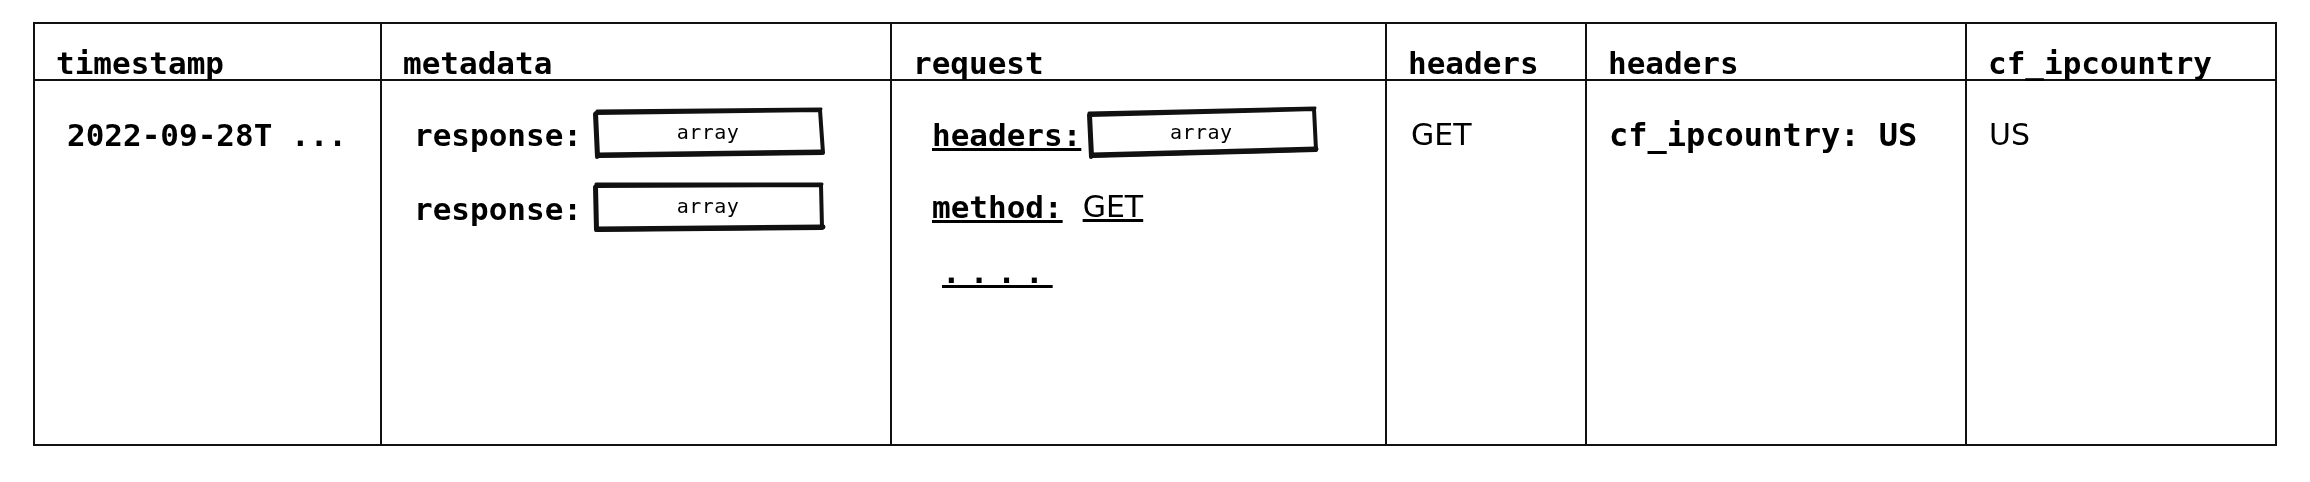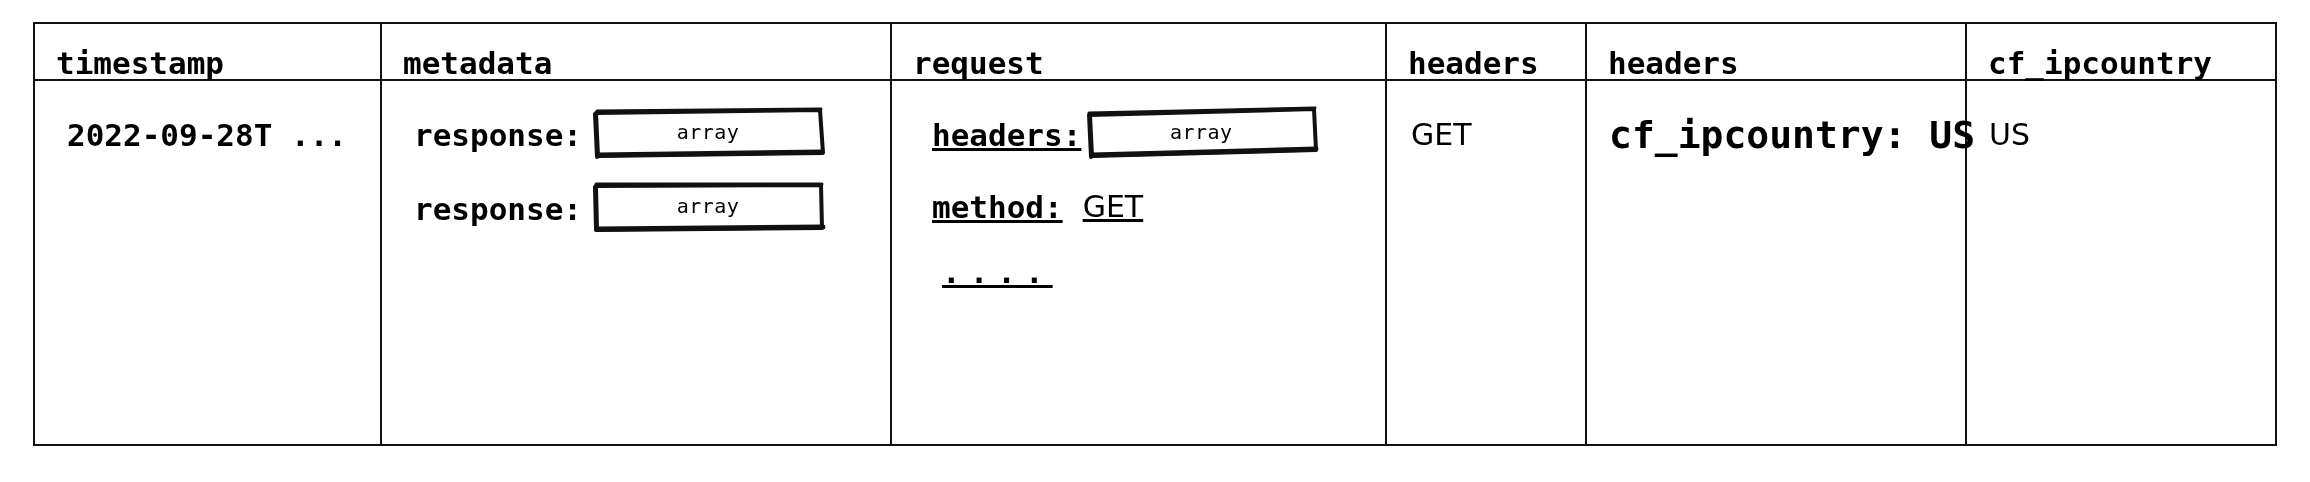--- a/index.html
+++ b/index.html
@@ -87,21 +87,21 @@
     white-space: pre;
   }
   .mono-plain {
     font-family: "DejaVu Sans", "Liberation Sans", sans-serif;
     font-size: 30px;
     line-height: 34px;
     font-weight: 400;
     white-space: pre;
   }
   .mono-reg {
-    font-size: 38px;
+    font-size: 32px;
     line-height: 34px;
     font-weight: 700;
     white-space: pre;
   }
 
   
   .chip {
     position: relative;
     display: inline-block;
     width: 232px;

